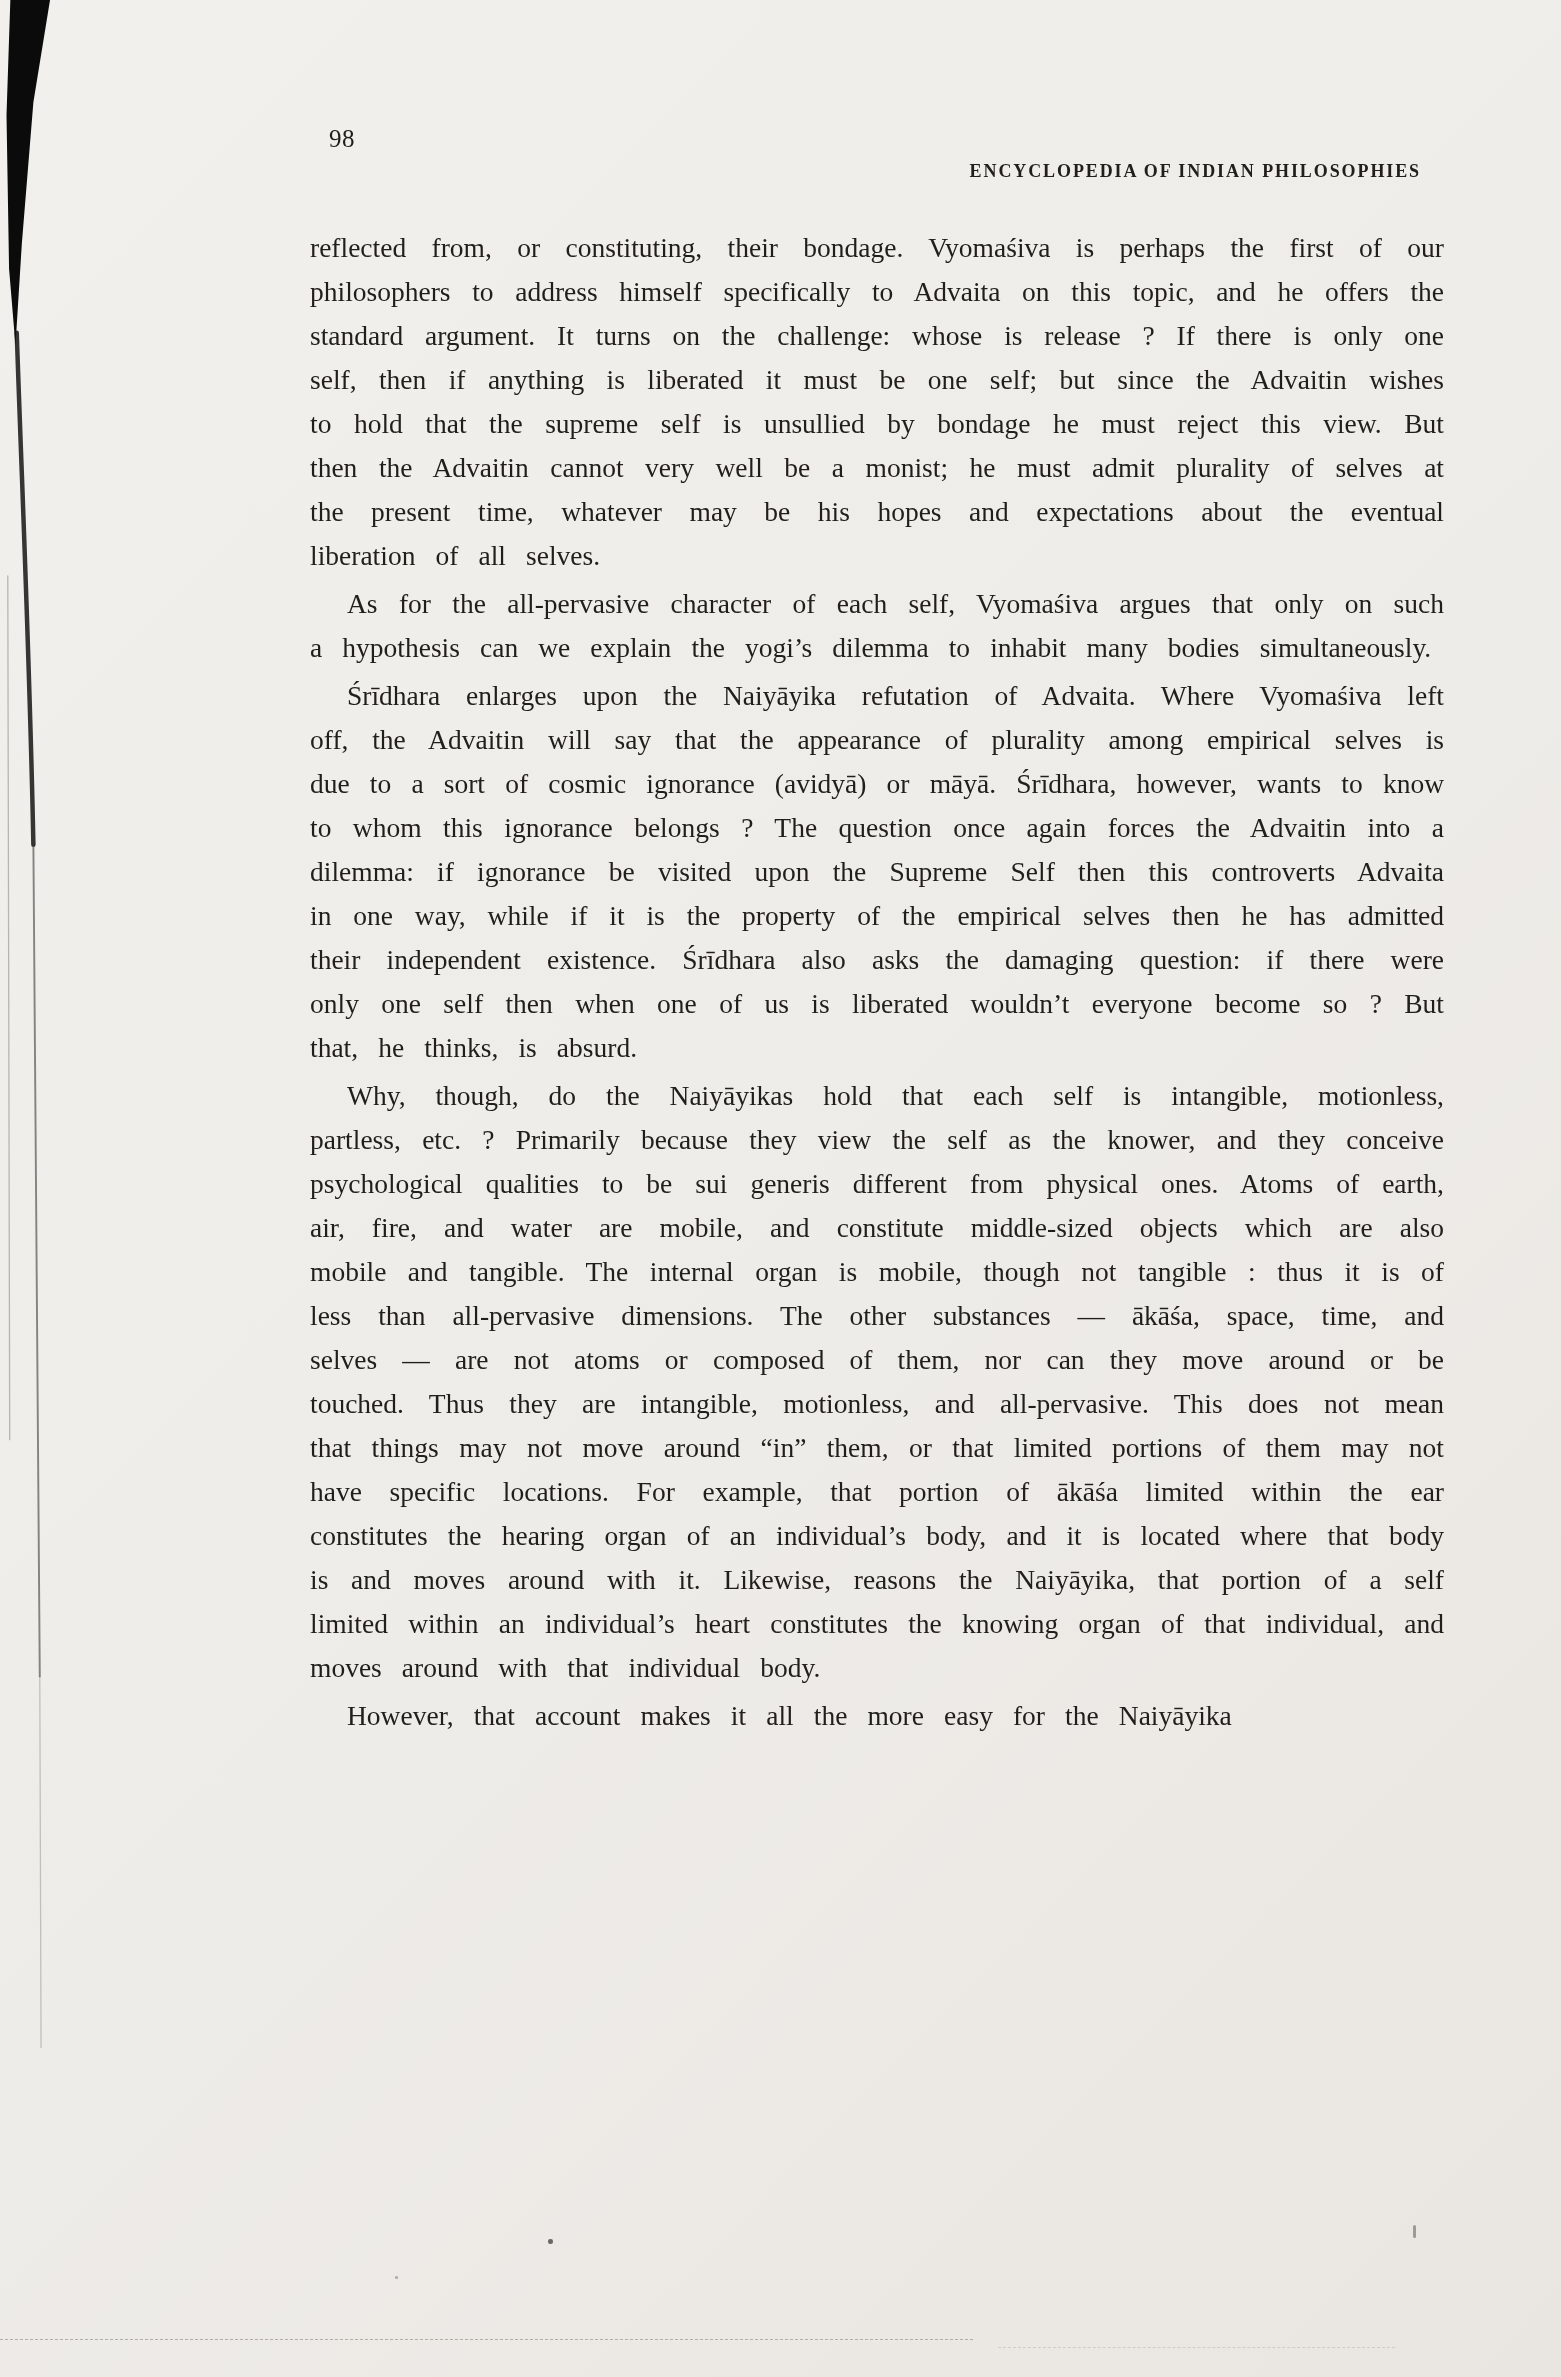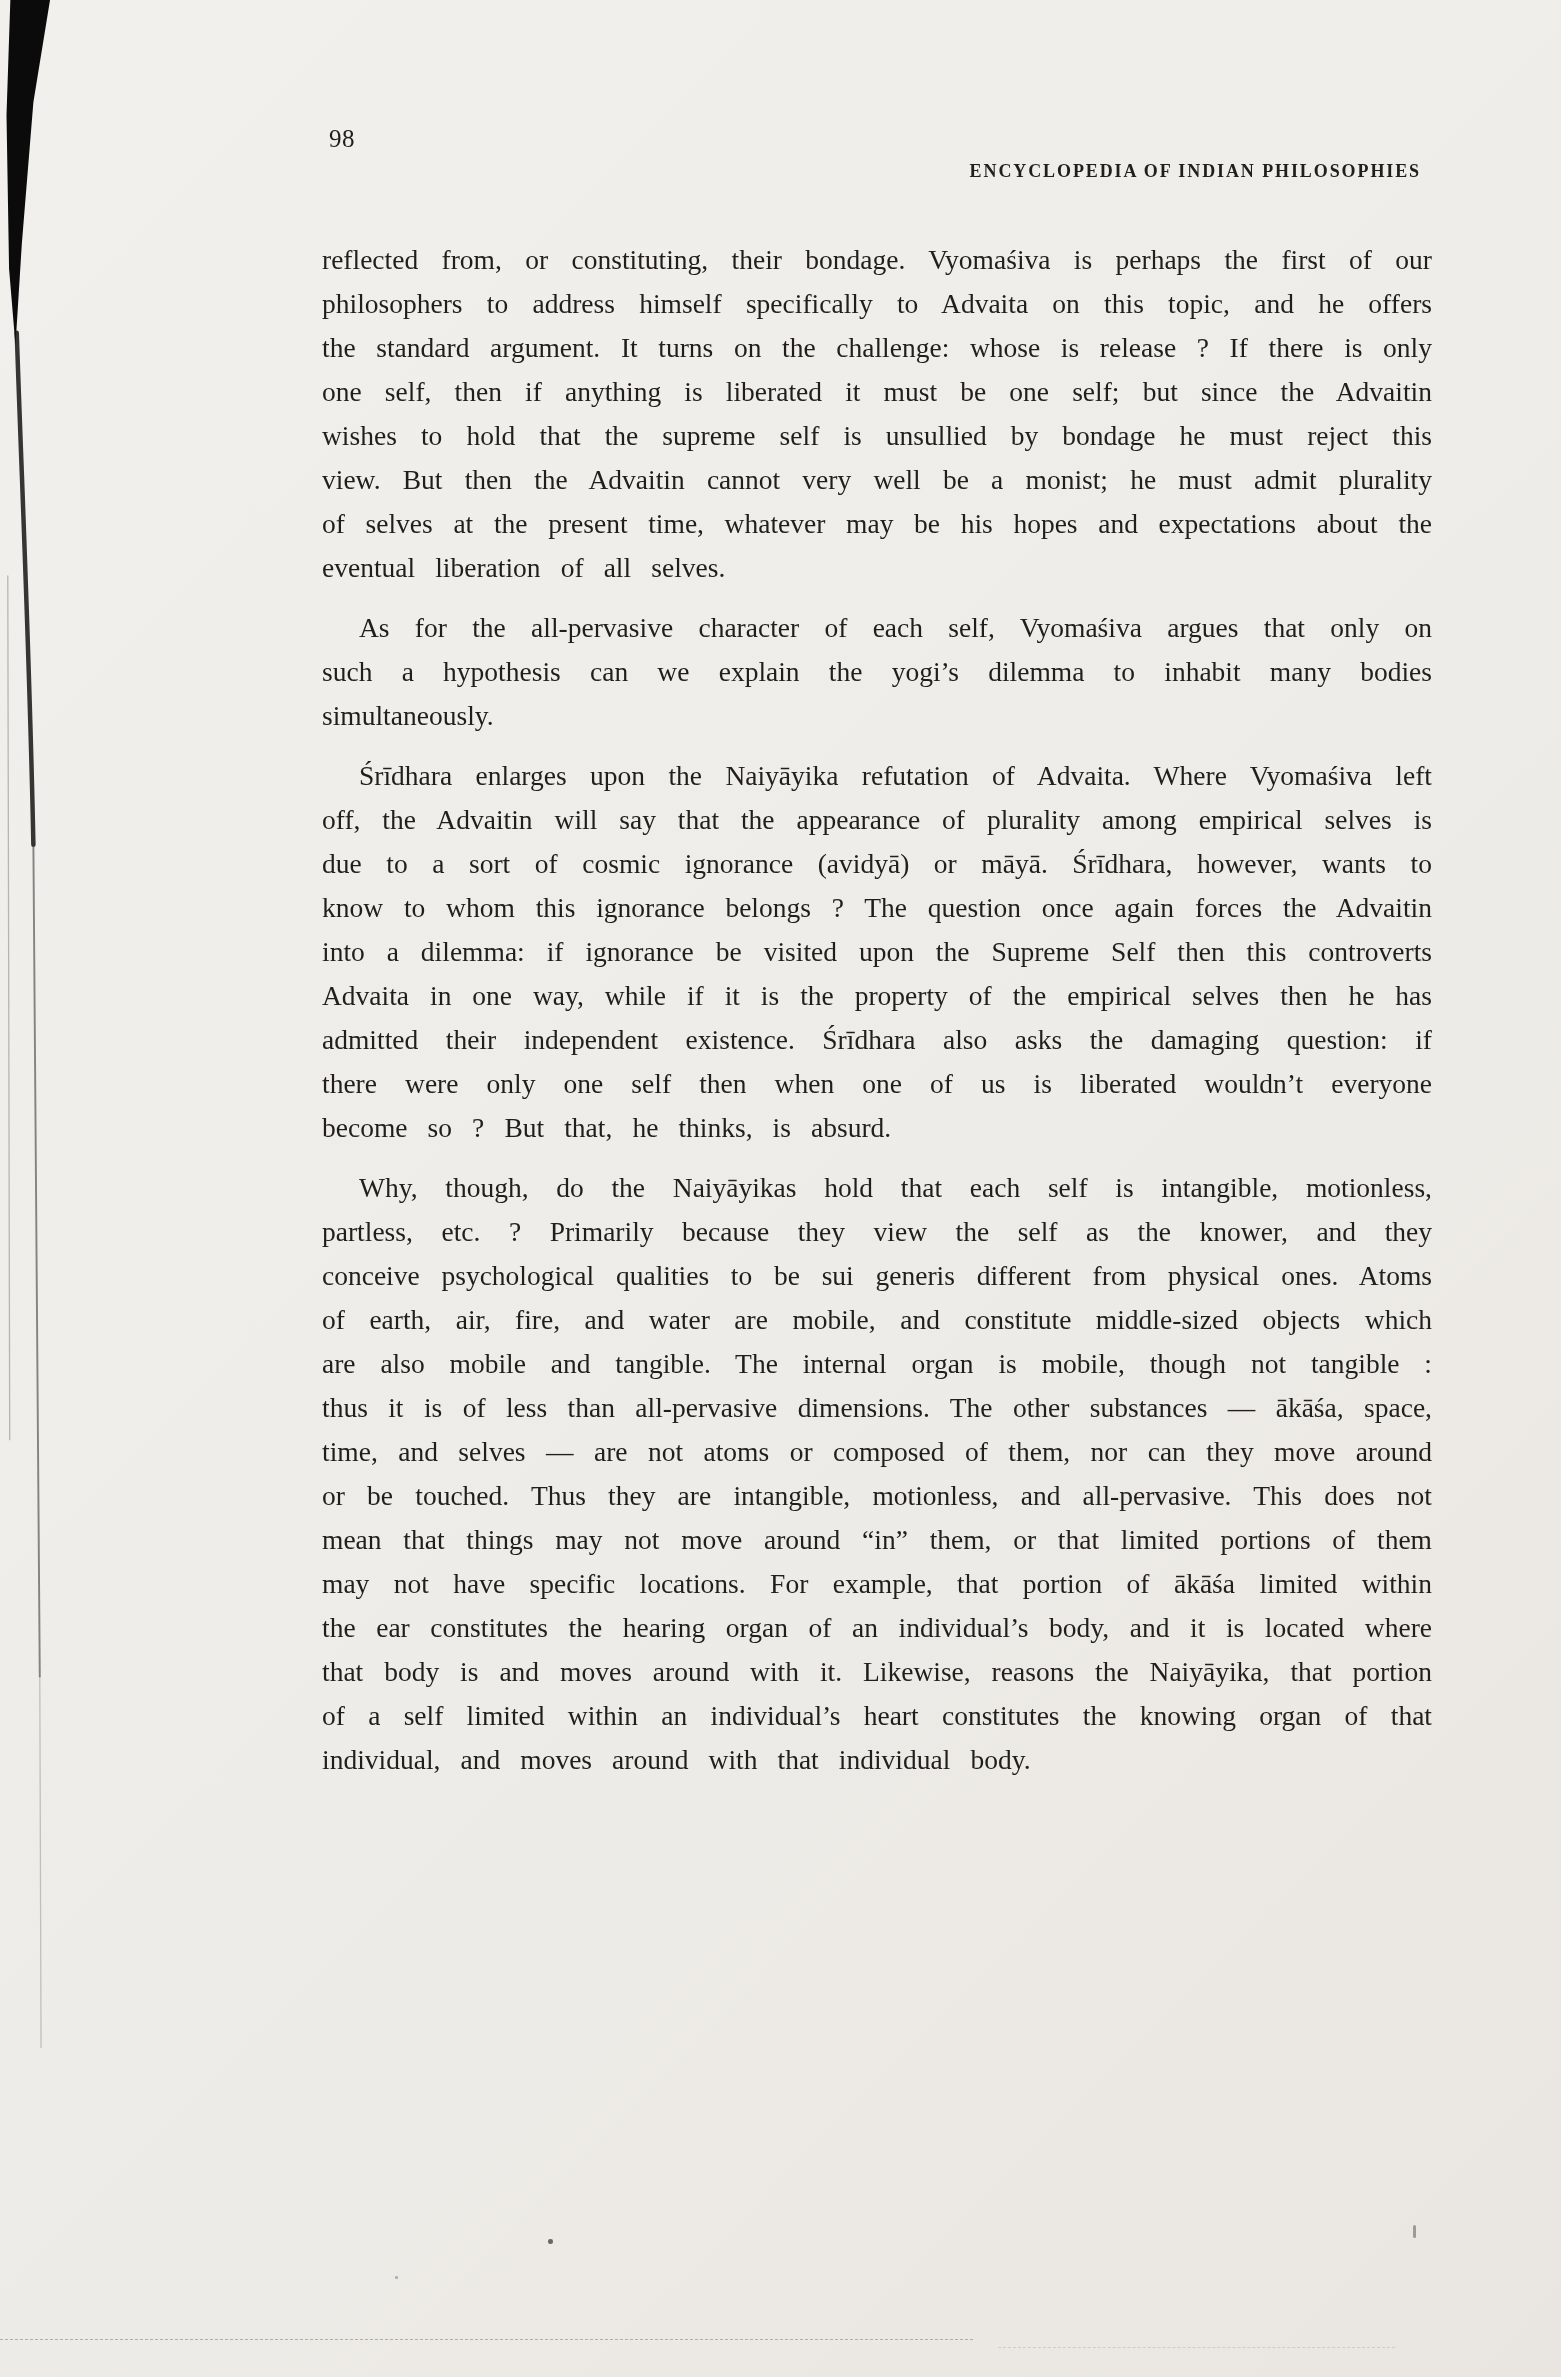--- a/index.html
+++ b/index.html
@@ -46,21 +46,21 @@
     text-align: center;
   }
   .body-text {
     padding-top: 97px;
     font-size: 27.5px;
     line-height: 44px;
     text-align: justify;
     word-spacing: 0.48em;
   }
   .para {
-    margin: 16px;
+    margin: 4px;
   }
   .para.indent {
     text-indent: 37px;
   }
   .em {
   }
   .dashed-line {
     position: absolute;
     left: 0;
     top: 2339px;
@@ -122,20 +122,21 @@
 
   <div class="content">
     <span class="page-num">98</span>
     <span class="running-header">ENCYCLOPEDIA OF INDIAN PHILOSOPHIES</span>
 
     <div class="body-text">
         <p class="para"><span>reflected from, or constituting, their bondage. Vyomaśiva is perhaps the first of our philosophers to address himself specifically to Advaita on this topic, and he offers the standard argument. It turns on the challenge: whose is release ? If there is only one self, then if anything is liberated it must be one self; but since the Advaitin wishes to hold that the supreme self is unsullied by bondage he must reject this view. But then the Advaitin cannot very well be a monist; he must admit plurality of selves at the present time, whatever may be his hopes and expectations about the eventual liberation of all selves.</span></p>
         <p class="para indent"><span>As for the all-pervasive character of each self, Vyomaśiva argues that only on such a hypothesis can we explain the yogi’s dilemma to inhabit many bodies simultaneously.</span></p>
         <p class="para indent"><span>Śrīdhara enlarges upon the Naiyāyika refutation of Advaita. Where Vyomaśiva left off, the Advaitin will say that the appearance of plurality among empirical selves is due to a sort of cosmic ignorance (</span><span class="em">avidyā</span><span>) or </span><span class="em">māyā</span><span>. Śrīdhara, however, wants to know to whom this ignorance belongs ? The question once again forces the Advaitin into a dilemma: if ignorance be visited upon the Supreme Self then this controverts Advaita in one way, while if it is the property of the empirical selves then he has admitted their independent existence. Śrīdhara also asks the damaging question: if there were only one self then when one of us is liberated wouldn’t everyone become so ? But that, he thinks, is absurd.</span></p>
         <p class="para indent"><span>Why, though, do the Naiyāyikas hold that each self is intangible, motionless, partless, etc. ? Primarily because they view the self as the knower, and they conceive psychological qualities to be </span><span class="em">sui generis</span><span> different from physical ones. Atoms of earth, air, fire, and water are mobile, and constitute middle-sized objects which are also mobile and tangible. The internal organ is mobile, though not tangible : thus it is of less than all-pervasive dimensions. The other substances — </span><span class="em">ākāśa</span><span>, space, time, and selves — are not atoms or composed of them, nor can they move around or be touched. Thus they are intangible, motionless, and all-pervasive. This does not mean that things may not move around “in” them, or that limited portions of them may not have specific locations. For example, that portion of </span><span class="em">ākāśa</span><span> limited within the ear constitutes the hearing organ of an individual’s body, and it is located where that body is and moves around with it. Likewise, reasons the Naiyāyika, that portion of a self limited within an individual’s heart constitutes the knowing organ of that individual, and moves around with that individual body.</span></p>
+        <p class="para indent"><span>However, that account makes it all the more easy for the Naiyāyika</span></p>
       </div>
   </div>
 
   <div class="dashed-line"></div>
   <div class="dashed-line-2"></div>
   <div class="speck-1"></div>
   <div class="speck-2"></div>
   <div class="speck-3"></div>
 
 </div>

